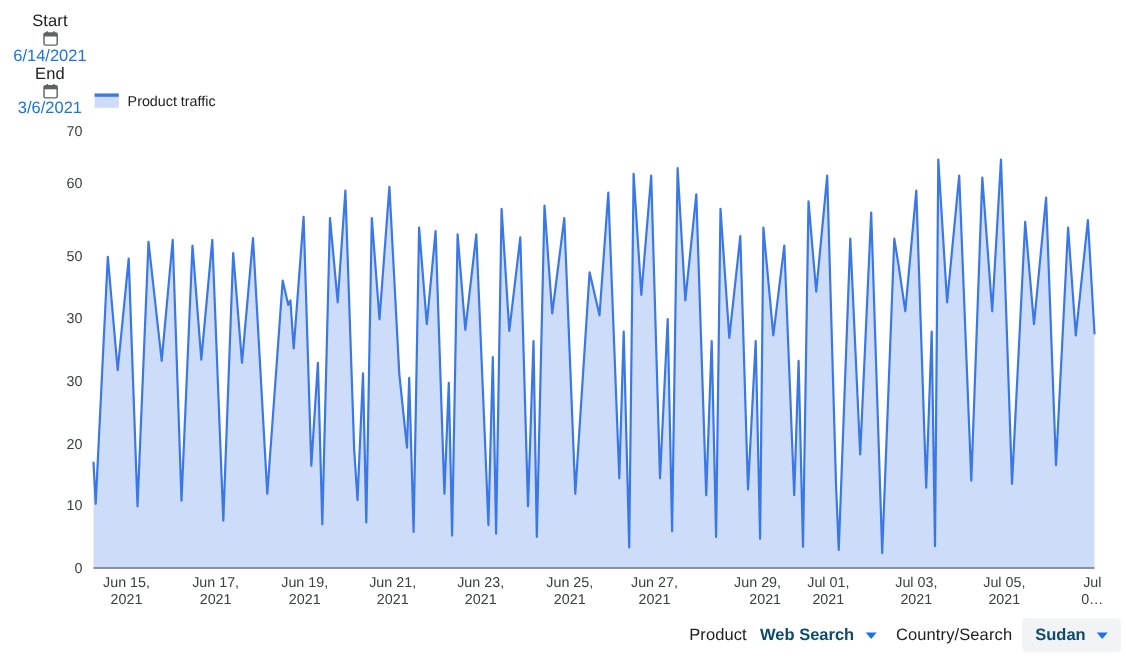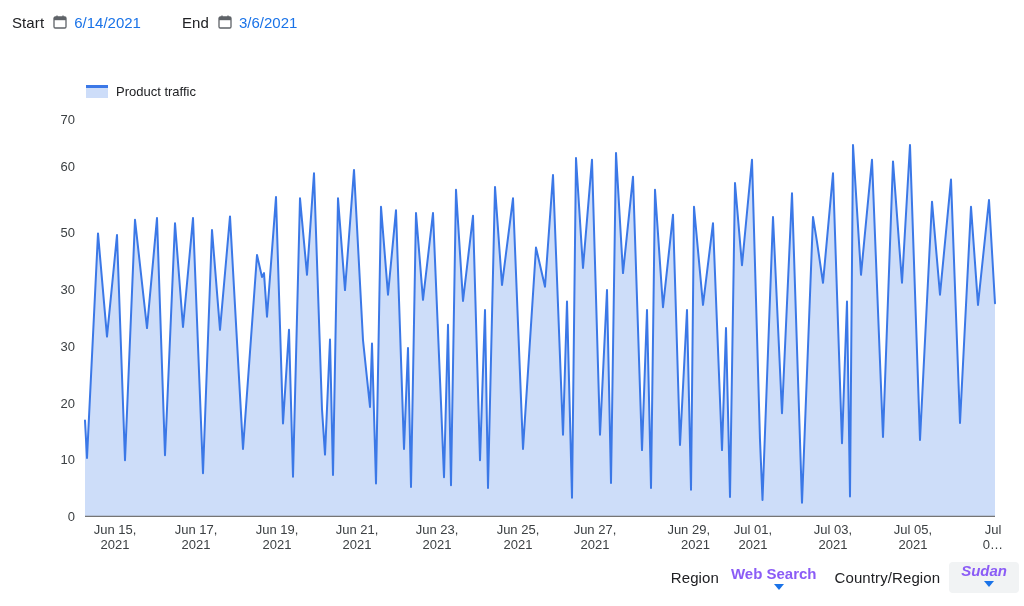--- a/index.html
+++ b/index.html
@@ -2,43 +2,43 @@
 <html><head>
 <meta charset="utf-8">
 <style>
   html,body{margin:0;padding:0;background:#ffffff;}
   body{
     width:1024px;height:606px;position:relative;overflow:hidden;
     font-family:"Liberation Sans","DejaVu Sans",sans-serif;
     -webkit-font-smoothing:antialiased;
   }
   
-  .topbar{position:absolute;left:12px;top:11px;display:flex;align-items:center;height:22px;}
+  .topbar{position:absolute;left:12px;top:11px;display:flex;align-items:center;height:22px;flex-direction:column;}
   .topbar .lbl{font-size:15px;color:#202124;letter-spacing:.1px;}
   .topbar .cal{display:inline-flex;align-items:center;margin:0 7px 0 9px;cursor:pointer;}
   .topbar .datelink{font-size:15px;font-weight:normal;color:#1a73e8;cursor:pointer;}
   .topbar .gap{width:41px;}
   
   .legend{position:absolute;left:86px;top:84px;display:flex;align-items:center;}
   .legend .swatch{width:22px;height:10px;background:#cdddf9;border-top:3px solid #3b78e7;margin-right:8px;}
   .legend .legend-text{font-size:13px;color:#202124;}
   
   .chart{position:absolute;left:0;top:0;width:1024px;height:606px;}
   .ytick{position:absolute;width:44px;text-align:right;font-size:13px;color:#3c4043;line-height:16px;}
   .xtick{position:absolute;width:70px;text-align:center;font-size:13px;color:#3c4043;line-height:15px;white-space:pre;}
   #chart-svg{position:absolute;left:85px;top:120px;width:910px;height:397px;overflow:visible;}
   
   .footer{position:absolute;right:5px;top:561px;height:32px;display:flex;align-items:center;}
   .flabel{font-size:15px;color:#202124;letter-spacing:.1px;}
   .ddl{display:inline-flex;align-items:center;background:none;border:none;padding:0;margin:0;
-       font-family:inherit;font-size:15px;font-weight:bold;color:#8b5cf6;cursor:pointer;flex-direction:column;}
+       font-family:inherit;font-size:15px;font-weight:bold;color:#0c4a6e;cursor:pointer;}
   .ddl .caret{width:0;height:0;border-left:5px solid transparent;border-right:5px solid transparent;
        border-top:6px solid #1a73e8;margin-left:10px;margin-top:2px;}
   .ddl.plain{margin-left:12px;margin-right:18px;}
-  .ddl.chip{margin-left:9px;background:#f1f3f4;border-radius:4px;height:31px;padding:0 12px;font-style:italic;}
+  .ddl.chip{margin-left:9px;background:#f1f3f4;border-radius:4px;height:31px;padding:0 12px;}
 </style>
 </head>
 <body>
 
 <div class="topbar">
   <span class="lbl">Start</span>
   <span class="cal">
     <svg width="14" height="14" viewBox="0 0 14 14">
       <rect x="1" y="2" width="12" height="11" rx="1.3" fill="none" stroke="#5f6368" stroke-width="1.3"></rect>
       <rect x="1" y="2" width="12" height="3.2" fill="#5f6368"></rect>
@@ -103,23 +103,23 @@
       <div class="xtick" style="left: 798.02px; top: 522px;">Jul 03,
 2021</div>
       <div class="xtick" style="left: 878.009px; top: 522px;">Jul 05,
 2021</div>
       <div class="xtick" style="left: 957.998px; top: 522px;">Jul
 0…</div>
     </div>
 </div>
 
 <div class="footer">
-  <span class="flabel">Region</span>
+  <span class="flabel">Product</span>
   <button class="ddl plain">
     <span>Web Search</span>
     <span class="caret"></span>
   </button>
-  <span class="flabel">Country/Region</span>
+  <span class="flabel">Country/Search</span>
   <button class="ddl chip">
     <span>Sudan</span>
     <span class="caret"></span>
   </button>
 </div>
 
 </body></html>

